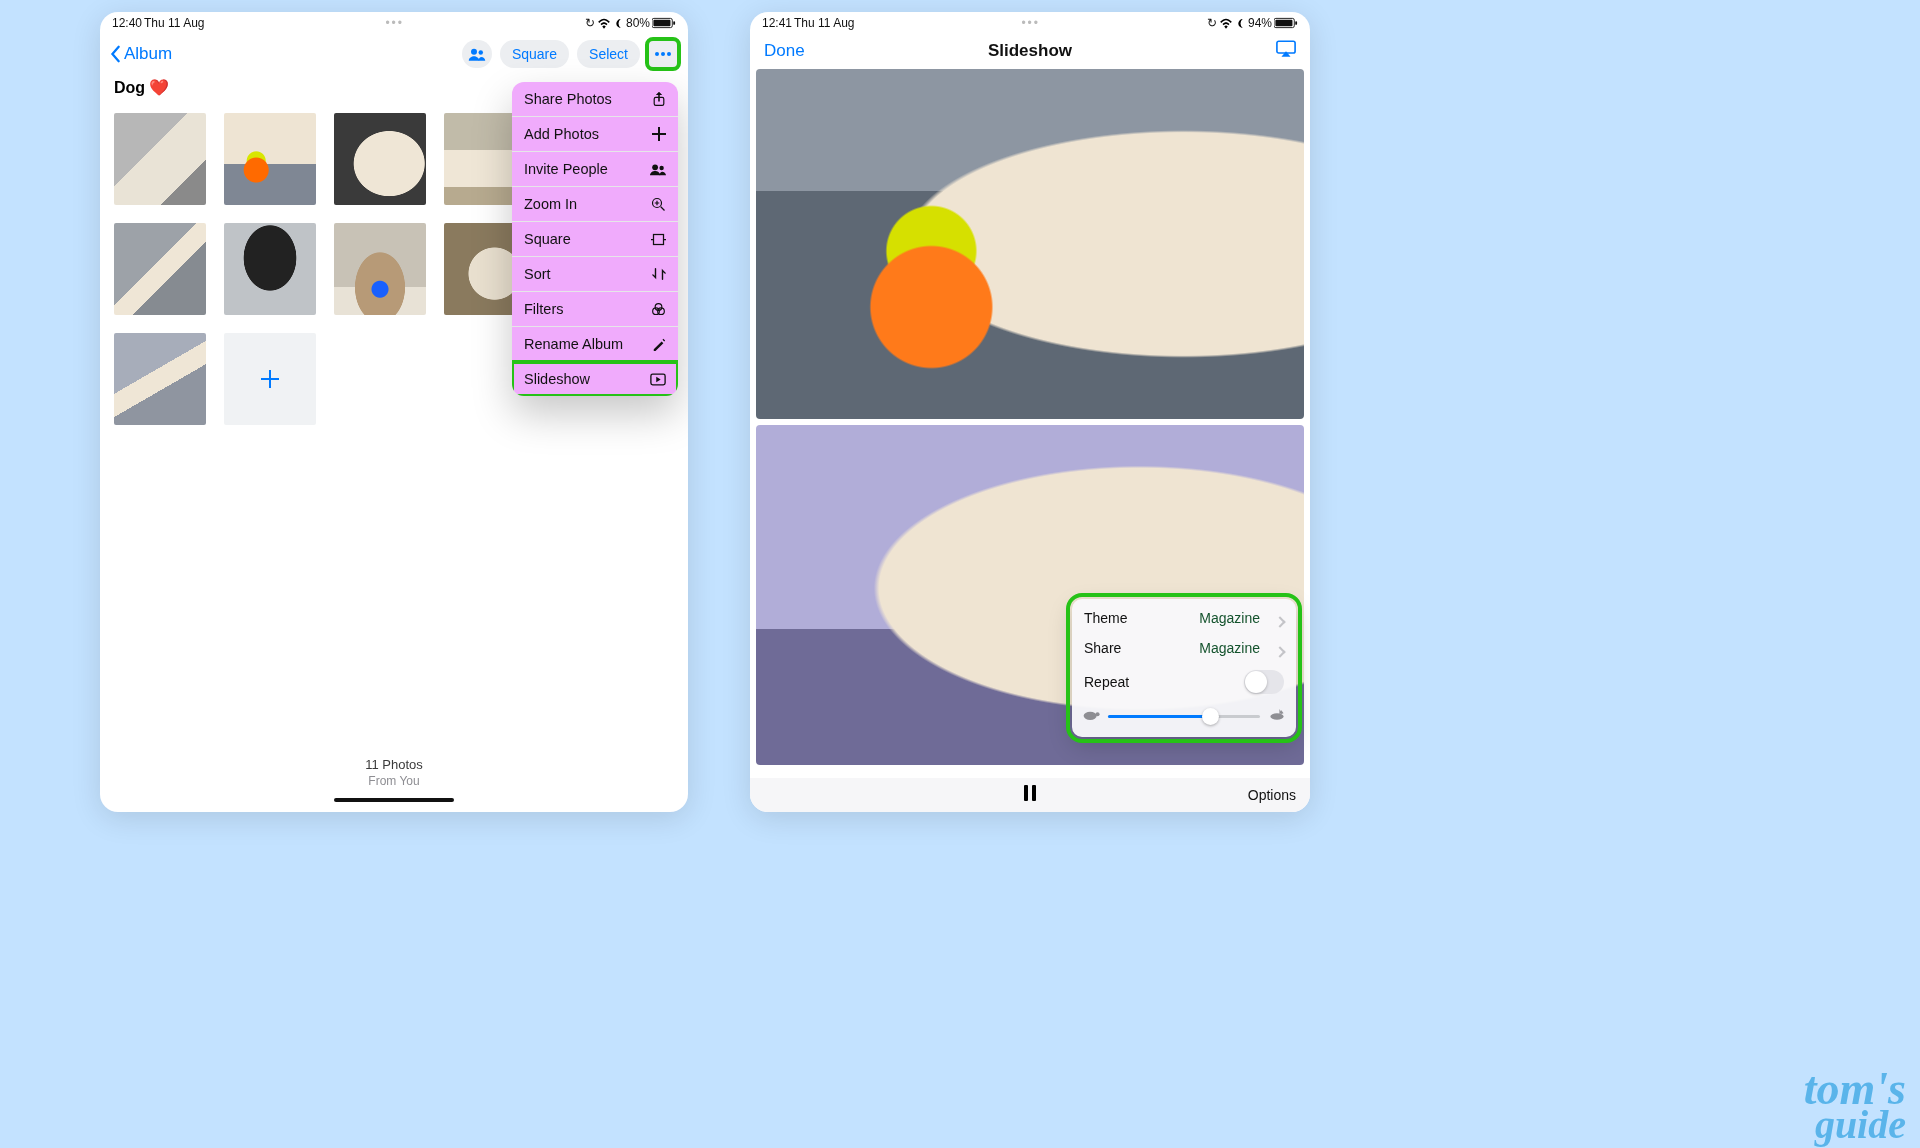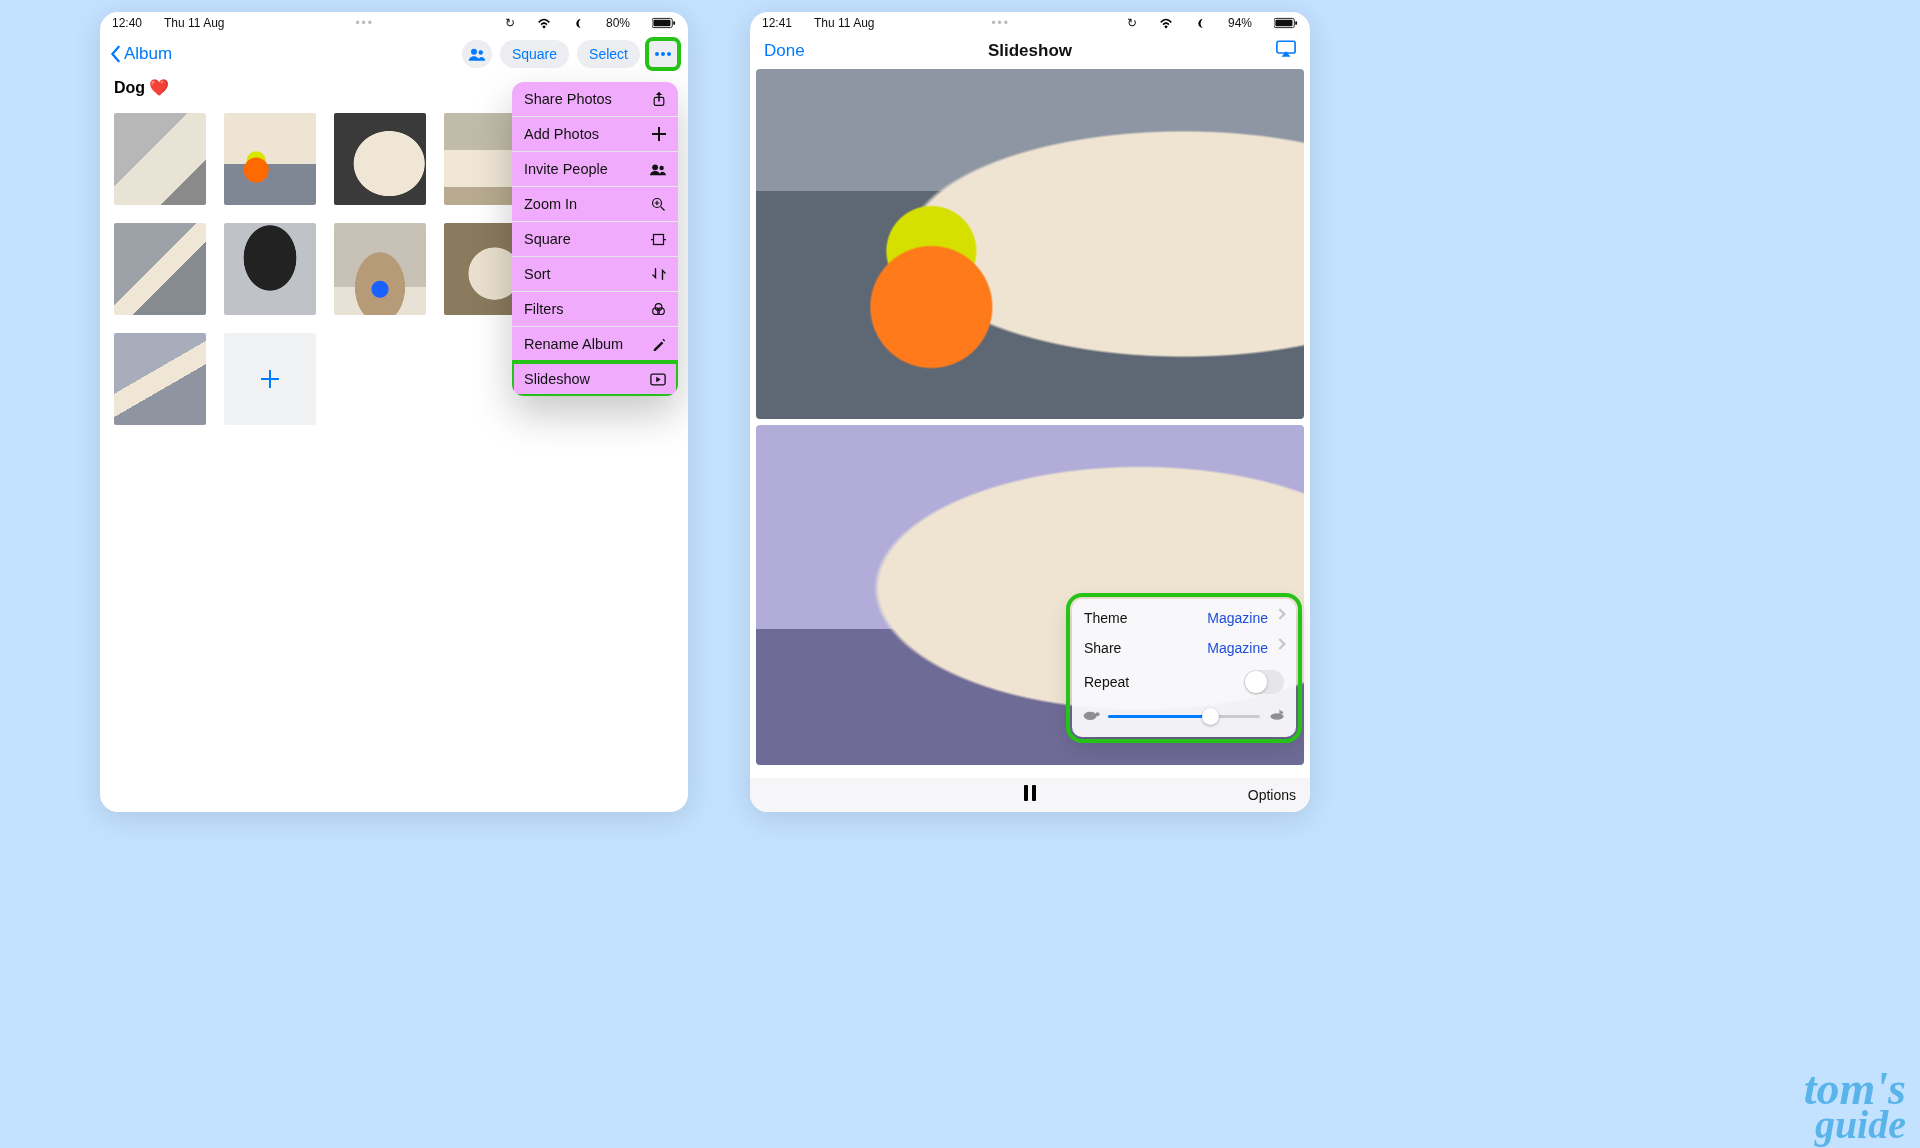--- a/index.html
+++ b/index.html
@@ -19,21 +19,21 @@
     overflow: hidden;
   }
   .device.left { left: 100px; top: 12px; width: 588px; height: 800px; }
   .device.right { left: 750px; top: 12px; width: 560px; height: 800px; }
 
   
   .status {
     display: flex; align-items: center; justify-content: space-between;
     padding: 4px 12px; font-size: 12px; color: #111;
   }
-  .status .left, .status .right { display: flex; align-items: center; gap: 22px; }
+  .status .left, .status .right { display: flex; align-items: center; gap: 2px; }
   .status .grabber { font-size: 12px; color: #bbb; letter-spacing: 2px; }
   .status svg { display: block; }
 
   
   .nav {
     display: flex; align-items: center; justify-content: space-between;
     padding: 6px 10px 10px 10px;
   }
   .back { display: inline-flex; align-items: center; color: #007aff; font-size: 17px; gap: 2px; }
   .back svg { fill: #007aff; }
@@ -127,21 +127,21 @@
     width: 224px; background: rgba(248,248,250,0.96);
     border-radius: 10px;
     outline: 4px solid #26c217; outline-offset: 2px;
     box-shadow: 0 8px 24px rgba(0,0,0,0.18);
     padding: 4px 0;
   }
   .opt-row {
     display: flex; align-items: center; justify-content: space-between;
     padding: 7px 12px; font-size: 14px; color: #111;
   }
-  .opt-row .val { color: #1d4ed8; display:inline-flex; align-items:flex-start; gap:8px; }
+  .opt-row .val { color: #14532d; display:inline-flex; align-items:flex-end; gap:16px; }
   .chev { width:8px; height:8px; border-right:2px solid #c4c4c8; border-top:2px solid #c4c4c8; transform: rotate(45deg); }
   .switch { width: 40px; height: 24px; background: #e5e5ea; border-radius: 12px; position: relative; }
   .switch .knob { width: 22px; height: 22px; border-radius: 50%; background: #fff; position: absolute; top: 1px; left: 1px; box-shadow: 0 1px 3px rgba(0,0,0,0.25); }
   .speed { display:flex; align-items:center; gap:8px; padding: 6px 10px 8px; }
   .speed .track { flex:1; height:3px; background:#c9cbcf; border-radius:2px; position:relative; }
   .speed .fill { position:absolute; left:0; top:0; bottom:0; width:64%; background:#007aff; border-radius:2px; }
   .speed .dot { position:absolute; left:62%; top:-7px; width:17px; height:17px; border-radius:50%; background:#fff; box-shadow:0 1px 3px rgba(0,0,0,0.3); }
 
   .bar-right {
     position:absolute; bottom:0; left:0; right:0;
@@ -301,20 +301,25 @@
     </div>
     <div class="dd-item dd-hl">
       <span>Slideshow</span>
       <svg width="16" height="13" viewBox="0 0 18 14">
           <rect x="1" y="1" width="16" height="12" rx="2" fill="none" stroke="#111" stroke-width="1.5"></rect>
           <path d="M7 4l5 3-5 3z"></path>
         </svg>
     </div>
   </div>
 
+  <div class="footer">
+    <div>11 Photos</div>
+    <div class="sub">From You</div>
+    <div class="home-ind"></div>
+  </div>
 </div>
 
 <div class="device right">
 
   <div class="status">
     <div class="left">
       <span>12:41</span>
       <span>Thu 11 Aug</span>
     </div>
     <span class="grabber">•••</span>

